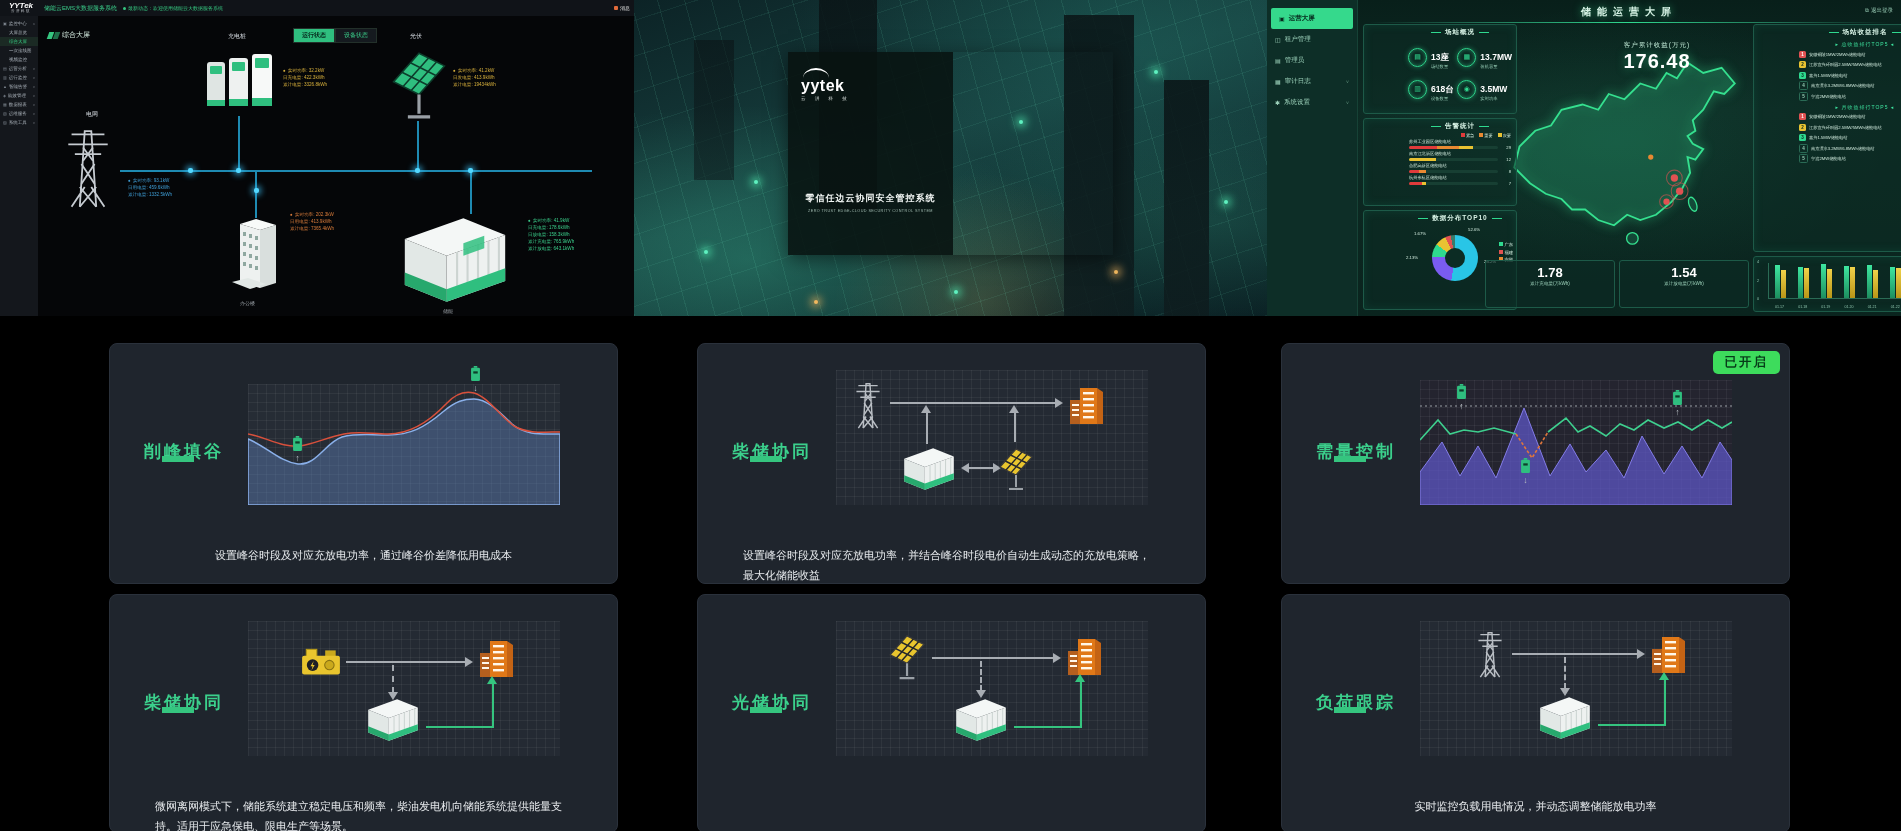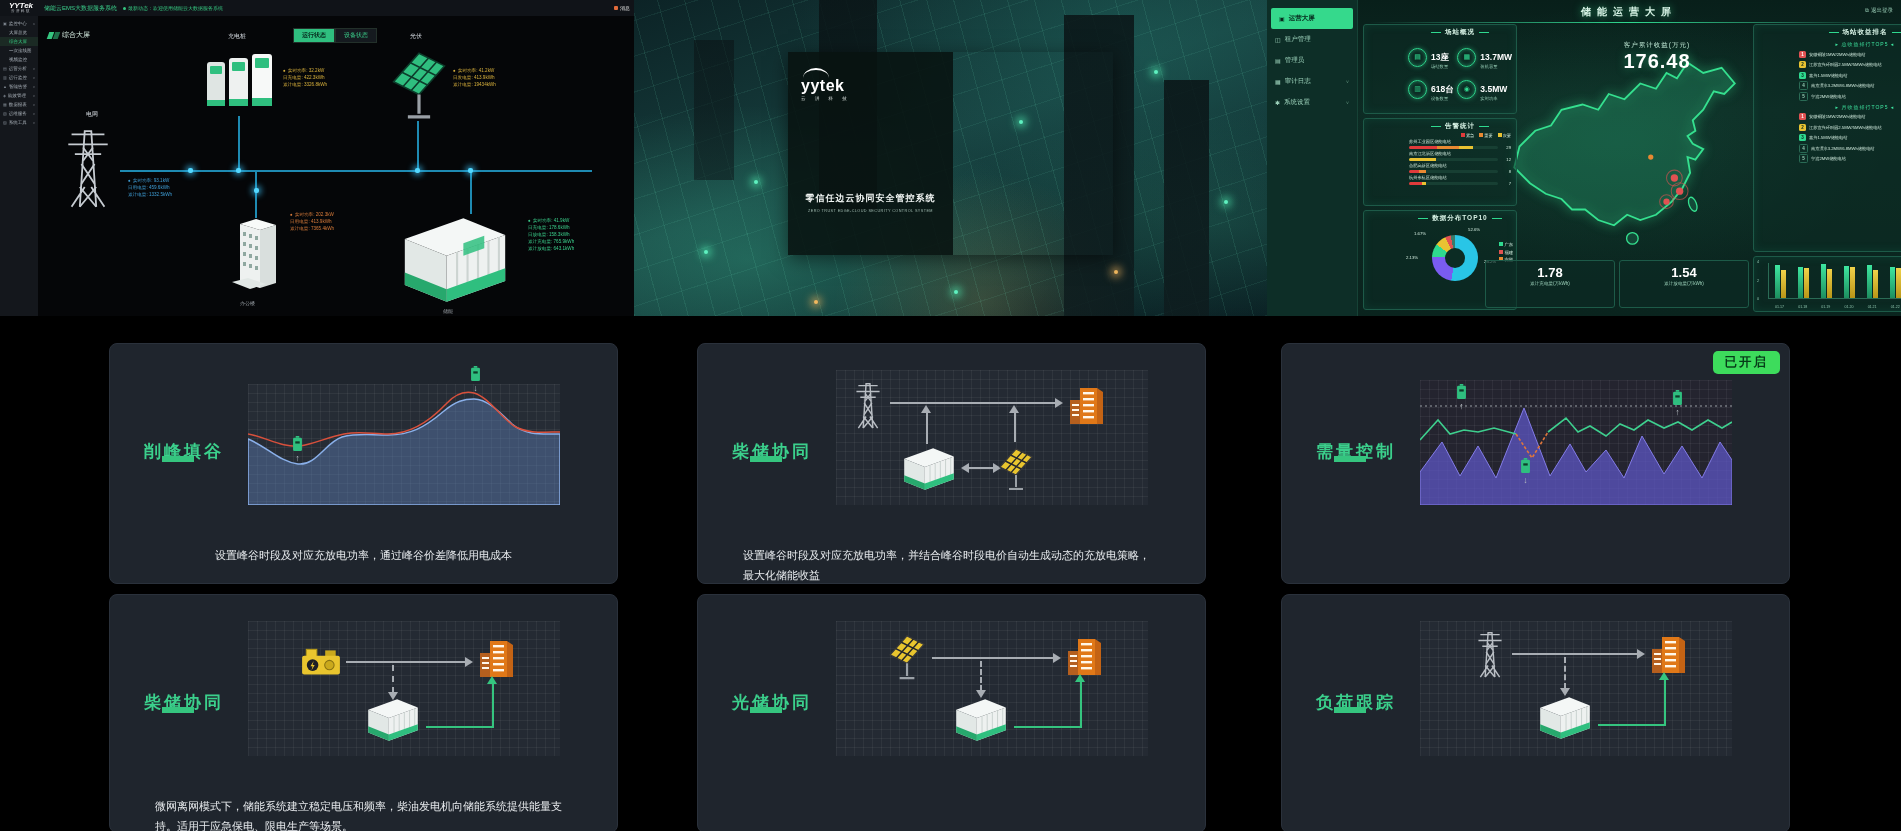--- a/index.html
+++ b/index.html
@@ -889,14 +889,15 @@
           <polygon points="6,12 34,2 54,10 26,20" fill="#f4f7f6"></polygon>
             <polygon points="6,12 26,20 26,42 6,34" fill="#e2e8e6"></polygon>
           <polygon points="26,20 54,10 54,32 26,42" fill="#eef1f0"></polygon>
           <path d="M31,18.2 V39.5 M36,16.4 V37.7 M41,14.6 V35.9 M46,12.8 V34.1 M51,11 V32.3" stroke="#ccd4d1" stroke-width="1"></path>
           <polygon points="26,36 54,26 54,32 26,42" fill="#2fbf7f"></polygon>
             <polygon points="6,28 26,36 26,42 6,34" fill="#27a86d"></polygon>
           </svg></span>
       <div class="hline green" style="left:178px;top:103px;width:68px;"></div>
       <div class="vline green arrow-up" style="left:244px;top:58px;height:47px;"></div>
     </div>
+    <p class="c-desc">实时监控负载用电情况，并动态调整储能放电功率</p>
   </section>
 </div>
 
 </body></html>

